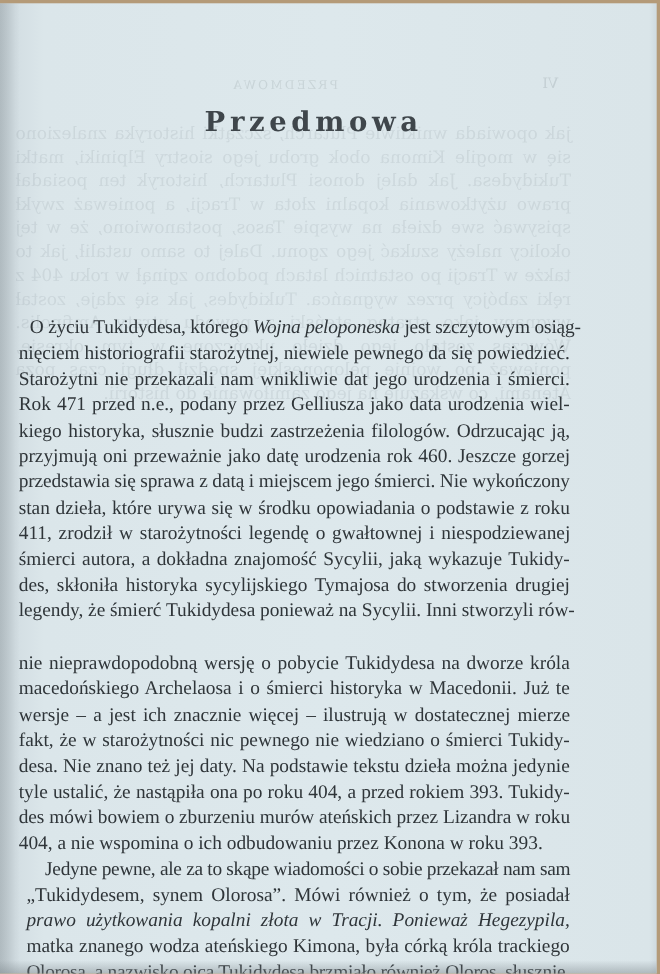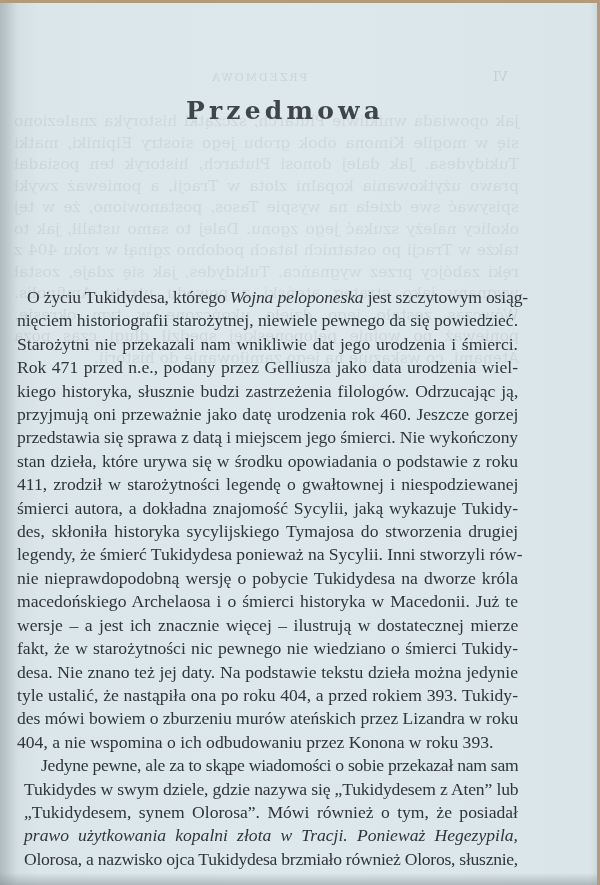--- a/index.html
+++ b/index.html
@@ -122,32 +122,32 @@
       <span class="line" style="display: block; word-spacing: 0.777778px;">Starożytni nie przekazali nam wnikliwie dat jego urodzenia i śmierci.</span>
       <span class="line" style="display: block; word-spacing: 1.1px;">Rok 471 przed n.e., podany przez Gelliusza jako data urodzenia wiel-</span>
       <span class="line" style="display: block; word-spacing: 1.57143px;">kiego historyka, słusznie budzi zastrzeżenia filologów. Odrzucając ją,</span>
       <span class="line" style="display: block; word-spacing: 0.888889px;">przyjmują oni przeważnie jako datę urodzenia rok 460. Jeszcze gorzej</span>
       <span class="line" style="display: block; letter-spacing: -0.115942px;">przedstawia się sprawa z datą i miejscem jego śmierci. Nie wykończony</span>
       <span class="line" style="display: block; letter-spacing: -0.0147059px;">stan dzieła, które urywa się w środku opowiadania o podstawie z roku</span>
       <span class="line" style="display: block; word-spacing: 1.75px;">411, zrodził w starożytności legendę o gwałtownej i niespodziewanej</span>
       <span class="line" style="display: block; word-spacing: 1.375px;">śmierci autora, a dokładna znajomość Sycylii, jaką wykazuje Tukidy-</span>
       <span class="line" style="display: block; word-spacing: 2.42857px;">des, skłoniła historyka sycylijskiego Tymajosa do stworzenia drugiej</span>
       <span class="line" style="display: block; letter-spacing: -0.028169px;">legendy, że śmierć Tukidydesa ponieważ na Sycylii. Inni stworzyli rów-</span>
-      <span class="line" style="display: block; word-spacing: 1.625px;">nie nieprawdopodobną wersję o pobycie Tukidydesa na dworze króla</span>
+      <span class="line" style="display: block; word-spacing: 1.625px; margin-top: 24px;">nie nieprawdopodobną wersję o pobycie Tukidydesa na dworze króla</span>
       <span class="line" style="display: block; word-spacing: 1.55556px;">macedońskiego Archelaosa i o śmierci historyka w Macedonii. Już te</span>
       <span class="line" style="display: block; word-spacing: 2.09091px;">wersje – a jest ich znacznie więcej – ilustrują w dostatecznej mierze</span>
       <span class="line" style="display: block; word-spacing: 0.9px;">fakt, że w starożytności nic pewnego nie wiedziano o śmierci Tukidy-</span>
       <span class="line" style="display: block; word-spacing: 0.272727px;">desa. Nie znano też jej daty. Na podstawie tekstu dzieła można jedynie</span>
       <span class="line" style="display: block; word-spacing: 0.333333px;">tyle ustalić, że nastąpiła ona po roku 404, a przed rokiem 393. Tukidy-</span>
       <span class="line" style="display: block; letter-spacing: -0.0461538px;">des mówi bowiem o zburzeniu murów ateńskich przez Lizandra w roku</span>
       <span class="line last">404, a nie wspomina o ich odbudowaniu przez Konona w roku 393.</span>
     </div>
     <div class="paragraph p2">
       <span class="line indent" style="display: block; letter-spacing: -0.257576px;">Jedyne pewne, ale za to skąpe wiadomości o sobie przekazał nam sam</span>
-      <span class="line" style="display: block; letter-spacing: -0.151515px;">Tukidydes w swym dziele, gdzie nazywa się „Tukidydesem z Aten” lub</span>
       <span class="line" style="display: block; word-spacing: 3px; font-family: Liberation Serif, serif;">„Tukidydesem, synem Olorosa”. Mówi również o tym, że posiadał</span>
       <span class="line" style="display: block; word-spacing: 4.42857px; font-style: italic;">prawo użytkowania kopalni złota w Tracji. Ponieważ Hegezypila,</span>
+      <span class="line" style="display: block; word-spacing: 0.5px;">matka znanego wodza ateńskiego Kimona, była córką króla trackiego</span>
       <span class="line" style="display: block; letter-spacing: -0.271429px;">Olorosa, a nazwisko ojca Tukidydesa brzmiało również Oloros, słusznie,</span>
     </div>
   </div>
 
   <div class="bottom-shade"></div>
 </div>
 
 </body></html>

